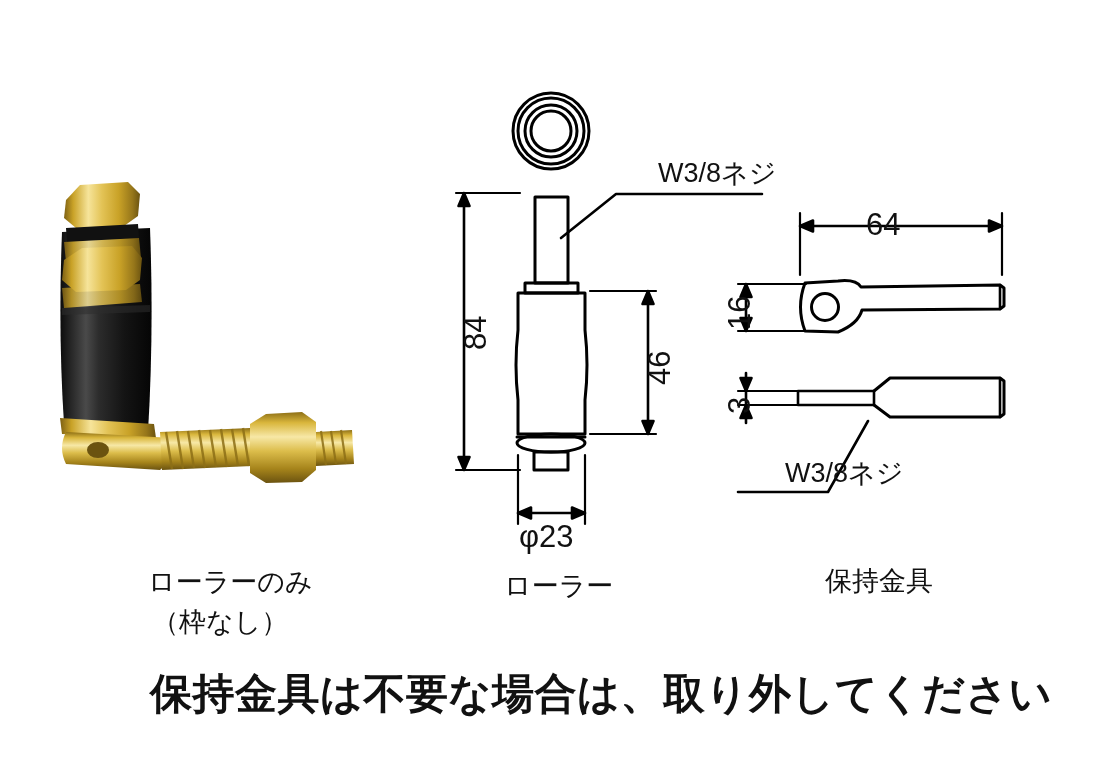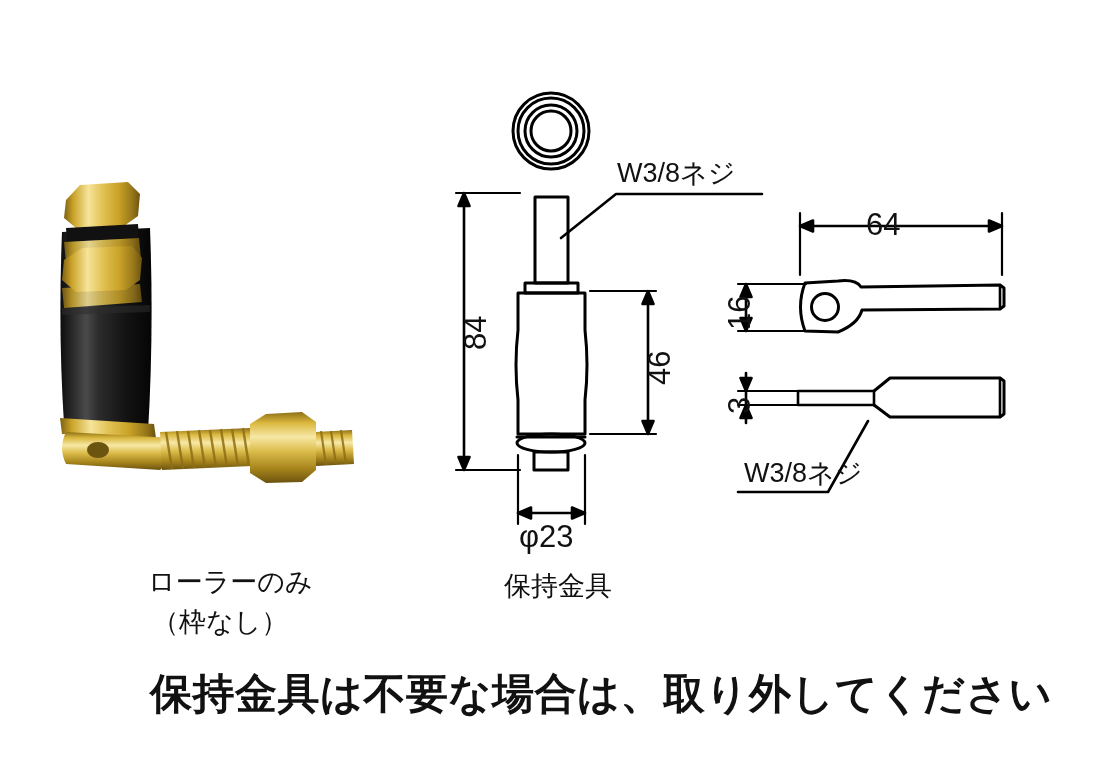--- a/index.html
+++ b/index.html
@@ -38,20 +38,21 @@
   .dim-num {
     font-size: 31px;
     letter-spacing: 0px;
   }
   .rot90 {
     transform: rotate(-90deg);
     transform-origin: left top;
   }
   .thread-label {
     font-size: 27px;
+    margin-left: 41px;
   }
   .caption {
     font-size: 27px;
   }
   .notice {
     font-size: 42px;
     font-weight: bold;
     letter-spacing: 0.5px;
   }
   .photo-wrap {
@@ -250,18 +251,19 @@
   <div class="lbl dim-num rot90" style="left:722px; top:330px;">16</div>
 
   <div class="lbl dim-num rot90" style="left:722px; top:414px;">3</div>
 
   <div class="lbl thread-label" style="left:744px; top:455px;">W3/8ネジ</div>
 
   <div class="lbl caption" style="left:124px; top:564px;margin-left:24px;">ローラーのみ</div>
 
   <div class="lbl caption" style="left:152px; top:604px;">（枠なし）</div>
 
-  <div class="lbl caption" style="left:504px; top:568px;">保持金具</div>
-
+  <div class="lbl caption" style="left:504px; top:568px;">ローラー</div>
+
+  <div class="lbl caption" style="left:825px; top:563px;">保持金具</div>
 
   <div class="lbl notice" style="left:150px; top:666px;">保持金具は不要な場合は、取り外してください</div>
 
 </div>
 
 </body></html>

